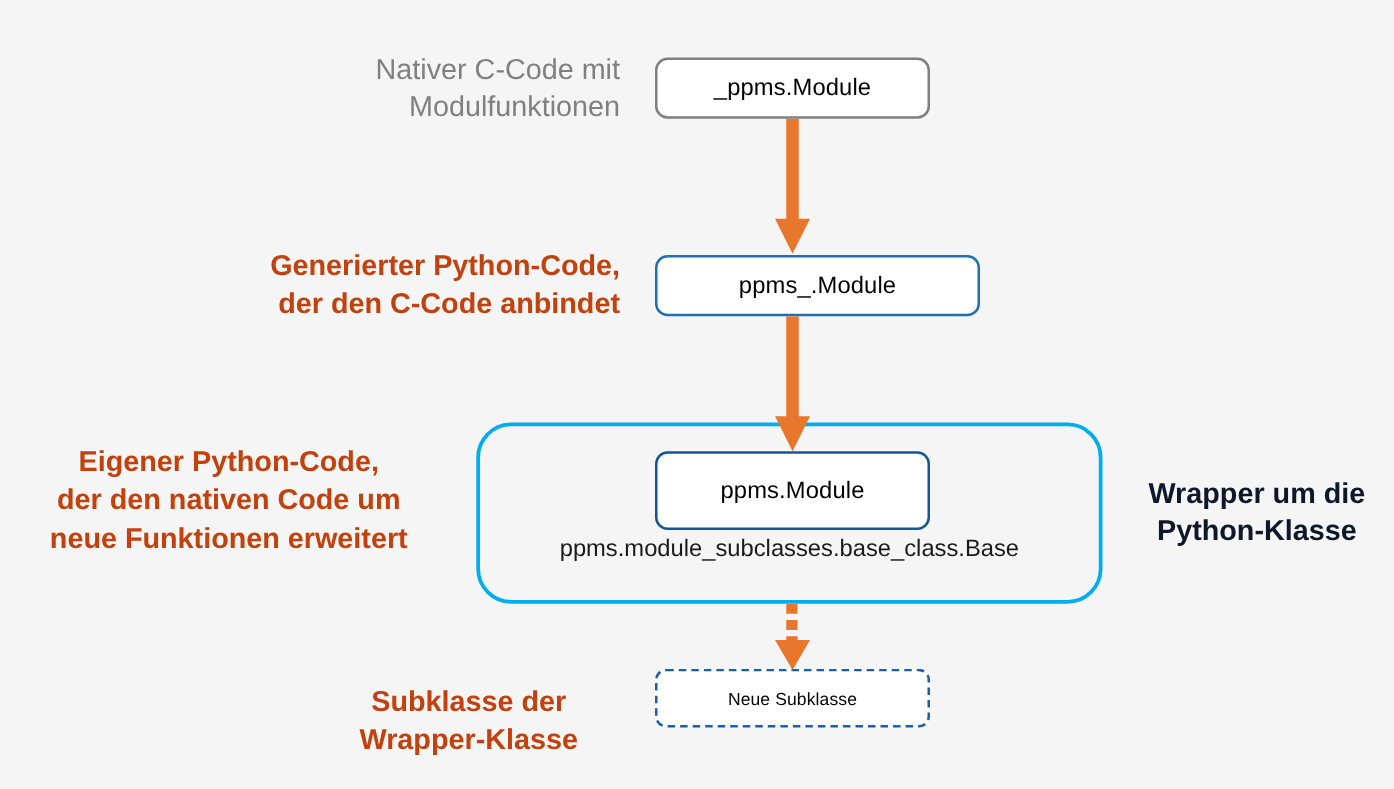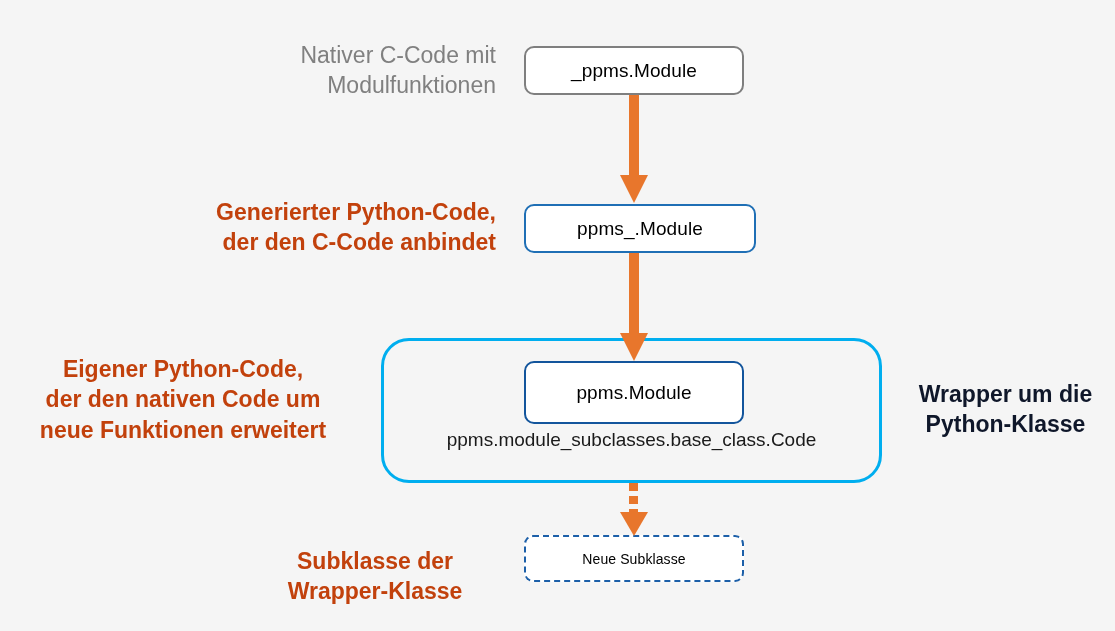--- a/index.html
+++ b/index.html
@@ -34,21 +34,21 @@
     font-size: 19px;
     color: #000000;
     letter-spacing: .1px;
     white-space: nowrap;
   }
   .node-native {
     left: 524px; top: 46px; width: 220px; height: 49px;
     border: 2px solid #7f7f7f;
   }
   .node-generated {
-    left: 524px; top: 204px; width: 232px; height: 49px;
+    left: 524px; top: 204px; width: 260px; height: 49px;
     border: 2px solid #1f6fb5;
   }
   .node-wrapperclass {
     left: 524px; top: 361px; width: 220px; height: 63px;
     border: 2px solid #13559c;
   }
   .node-subclass {
     left: 524px; top: 535px; width: 220px; height: 47px;
     border: 2px dashed #1c5fa8;
     border-radius: 9px;
@@ -113,21 +113,21 @@
 neue Funktionen erweitert</div>
 
   <div class="label label-blue label-subclass">Subklasse der
 Wrapper-Klasse</div>
 
   <div class="label label-cyan label-wrapper">Wrapper um die
 Python-Klasse</div>
 
   <div class="wrapper-container"></div>
 
-  <div class="base-class-text">ppms.module_subclasses.base_class.Code</div>
+  <div class="base-class-text">ppms.module_subclasses.base_class.Base</div>
 
   <div class="node node-native">_ppms.Module</div>
 
   <div class="node node-generated">ppms_.Module</div>
 
   <div class="node node-wrapperclass">ppms.Module</div>
 
   <div class="node node-subclass">Neue Subklasse</div>
 
   <div class="arrow abs" style="left:610px; top:95px; height:110px;">

